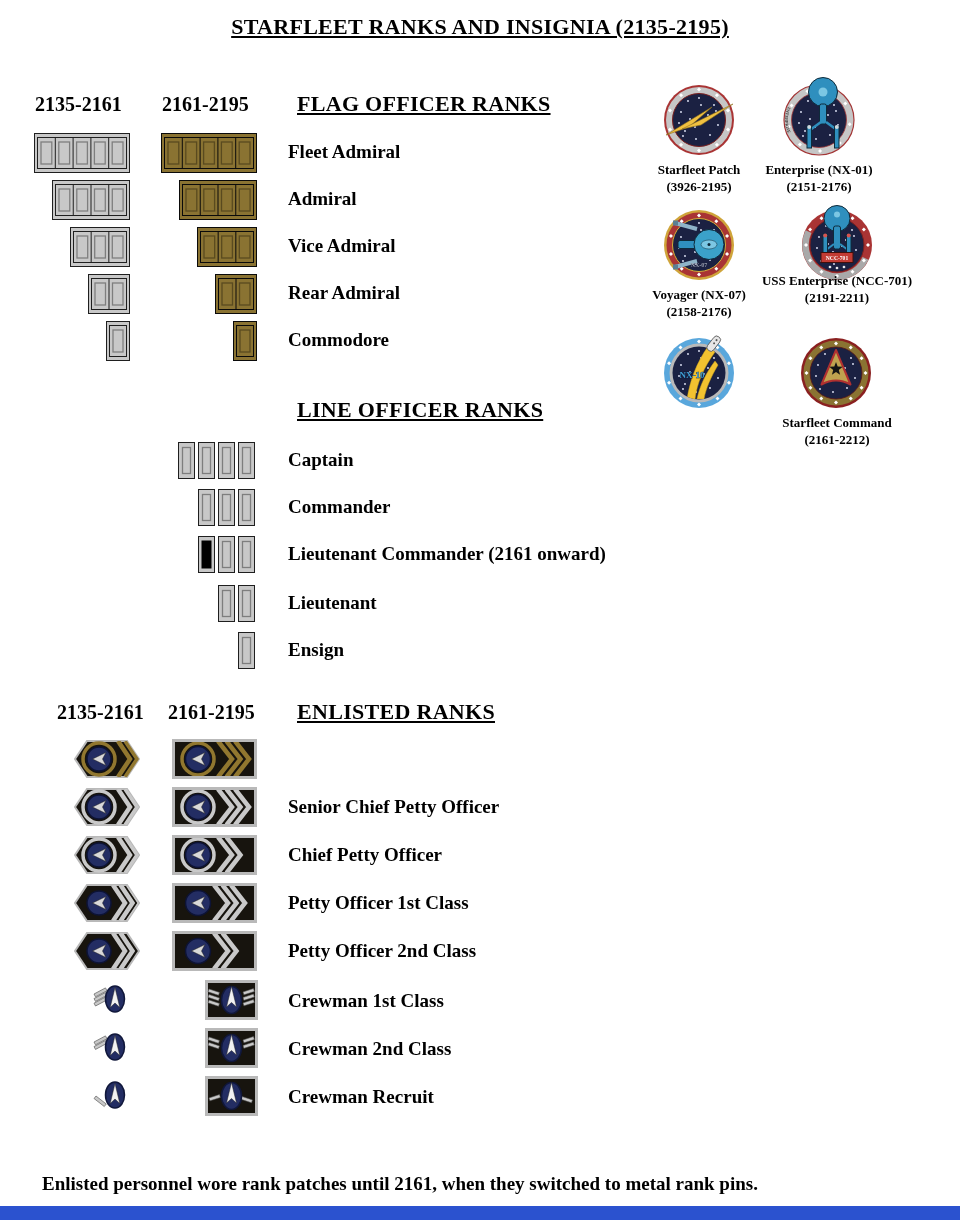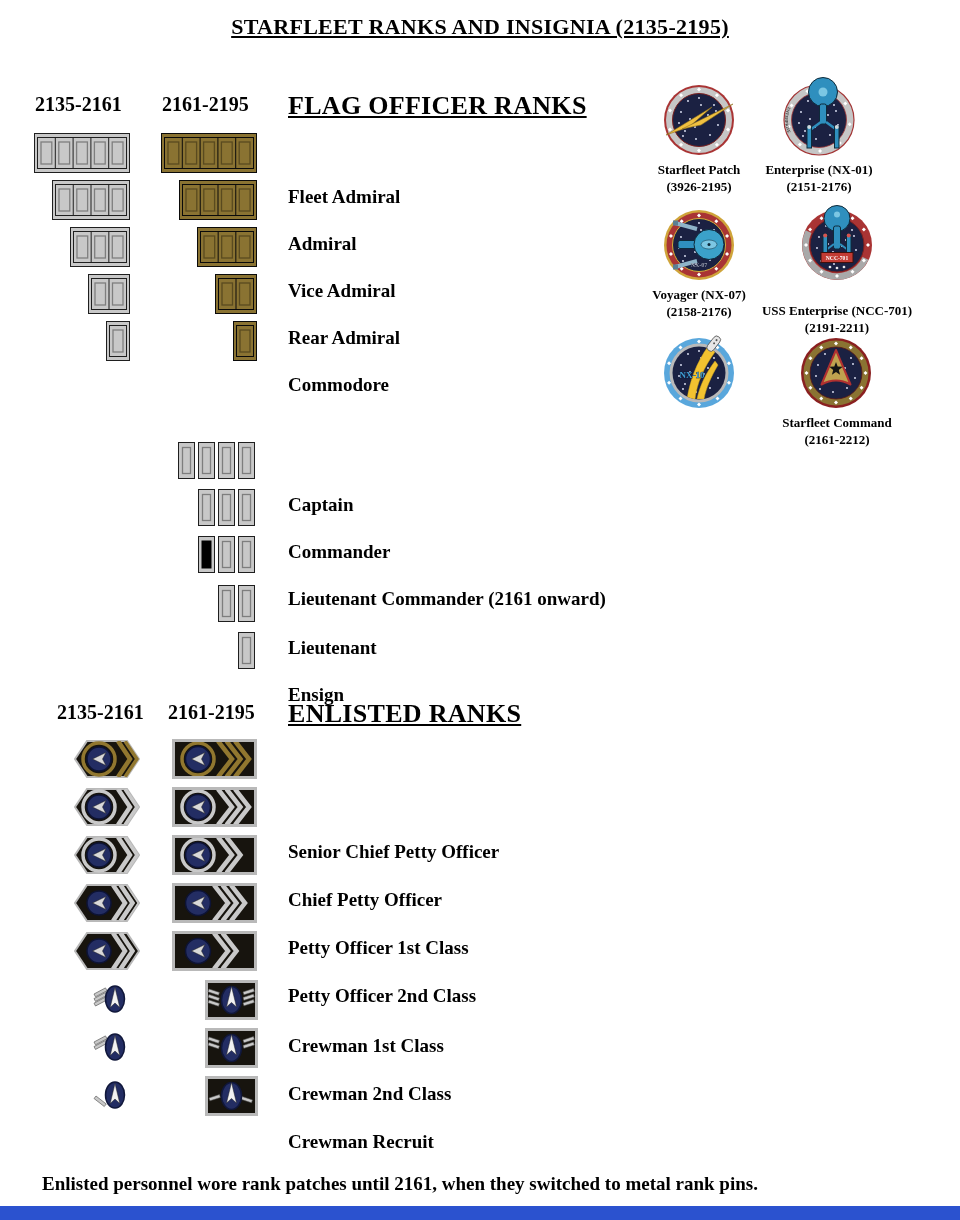--- a/index.html
+++ b/index.html
@@ -1,22 +1,22 @@
 <!DOCTYPE html>
 <html><head>
 <meta charset="utf-8">
 <style>
   html,body{margin:0;padding:0;background:#fff;}
   .canvas{position:relative;width:960px;height:1220px;background:#ffffff;overflow:hidden;
           font-family:"Liberation Serif",serif;color:#000;}
   .t{position:absolute;font-weight:bold;white-space:nowrap;}
   .title{left:0;width:960px;top:14px;text-align:center;font-size:22px;text-decoration:underline;letter-spacing:.3px;}
   .ch{font-size:20px;}
-  .sh{font-size:26px;text-decoration:underline;letter-spacing:.3px;}
-  .rl{font-size:19px;margin-top:45px;}
+  .sh{font-size:22px;text-decoration:underline;letter-spacing:.3px;margin-left:9px;}
+  .rl{font-size:19px;}
   .cap{position:absolute;width:170px;text-align:center;font-weight:bold;font-size:13px;line-height:17px;}
   .insig{position:absolute;line-height:0;}
   .insig svg{display:block;}
   .footer{left:42px;top:1145px;font-size:19px;margin-top:28px;}
   .bottombar{position:absolute;left:0;top:1206px;width:960px;height:14px;}
 </style>
 </head>
 <body>
 
 <div class="canvas">
@@ -140,20 +140,21 @@
     </div>
   <div class="insig" style="left:233px;top:321px">
       <svg width="24" height="40" viewBox="0 0 24 40">
         <rect x="0.5" y="0.5" width="23" height="39" fill="#8a7332" stroke="#0a0a0a"></rect>
         <rect x="3.5" y="4.5" width="17" height="31" fill="none" stroke="#0a0a0a"></rect>
         <rect x="7.0" y="9" width="10.0" height="22" fill="none" stroke="#594a1f" stroke-width="1.3"></rect>
       </svg>
     </div>
   <div class="t rl" style="left:288px;top:329px">Commodore</div>
 
+  <div class="t sh" style="left:288px;top:397px">LINE OFFICER RANKS</div>
 
   <div class="insig" style="left:178px;top:442px">
       <svg width="77" height="37" viewBox="0 0 77 37">
         <rect x="0.5" y="0.5" width="16" height="36" fill="#c8c8c8" stroke="#1f1f1f"></rect>
         <rect x="4.5" y="5.5" width="8" height="26" fill="none" stroke="#7e7e7e" stroke-width="1.3"></rect>
         <rect x="20.5" y="0.5" width="16" height="36" fill="#c8c8c8" stroke="#1f1f1f"></rect>
         <rect x="24.5" y="5.5" width="8" height="26" fill="none" stroke="#7e7e7e" stroke-width="1.3"></rect>
         <rect x="40.5" y="0.5" width="16" height="36" fill="#c8c8c8" stroke="#1f1f1f"></rect>
         <rect x="44.5" y="5.5" width="8" height="26" fill="none" stroke="#7e7e7e" stroke-width="1.3"></rect>
         <rect x="60.5" y="0.5" width="16" height="36" fill="#c8c8c8" stroke="#1f1f1f"></rect>
@@ -672,21 +673,21 @@
         <rect x="45.5" y="37" width="4.5" height="28" fill="#2f8fbe" stroke="#0e2a3a"></rect>
         <circle cx="24.2" cy="38.5" r="2" fill="#d9534f"></circle>
         <circle cx="47.7" cy="38.5" r="2" fill="#d9534f"></circle>
         <rect x="20" y="55.5" width="32" height="10" fill="#c23b33" stroke="#40100d"></rect>
         <text x="36" y="63" text-anchor="middle" font-size="5.6" font-weight="bold" fill="#fff">NCC-701</text>
         <path d="M29,68.4L30.6,70L29,71.6L27.4,70Z" fill="#fff"></path>
         <path d="M36,69.4L37.6,71L36,72.6L34.4,71Z" fill="#fff"></path>
         <path d="M43,68.4L44.6,70L43,71.6L41.4,70Z" fill="#fff"></path>
       </svg>
     </div>
-  <div class="cap" style="left:752px;top:302px">
+  <div class="cap" style="left:752px;top:272px">
     <div>USS Enterprise (NCC-701)</div>
     <div>(2191-2211)</div>
   </div>
 
   <div class="insig" style="left:663px;top:325px">
       <svg width="72" height="84" viewBox="0 0 72 84">
         <defs>
           <clipPath id="fx4">
             <circle cx="36" cy="48" r="26.5"></circle>
           </clipPath>

